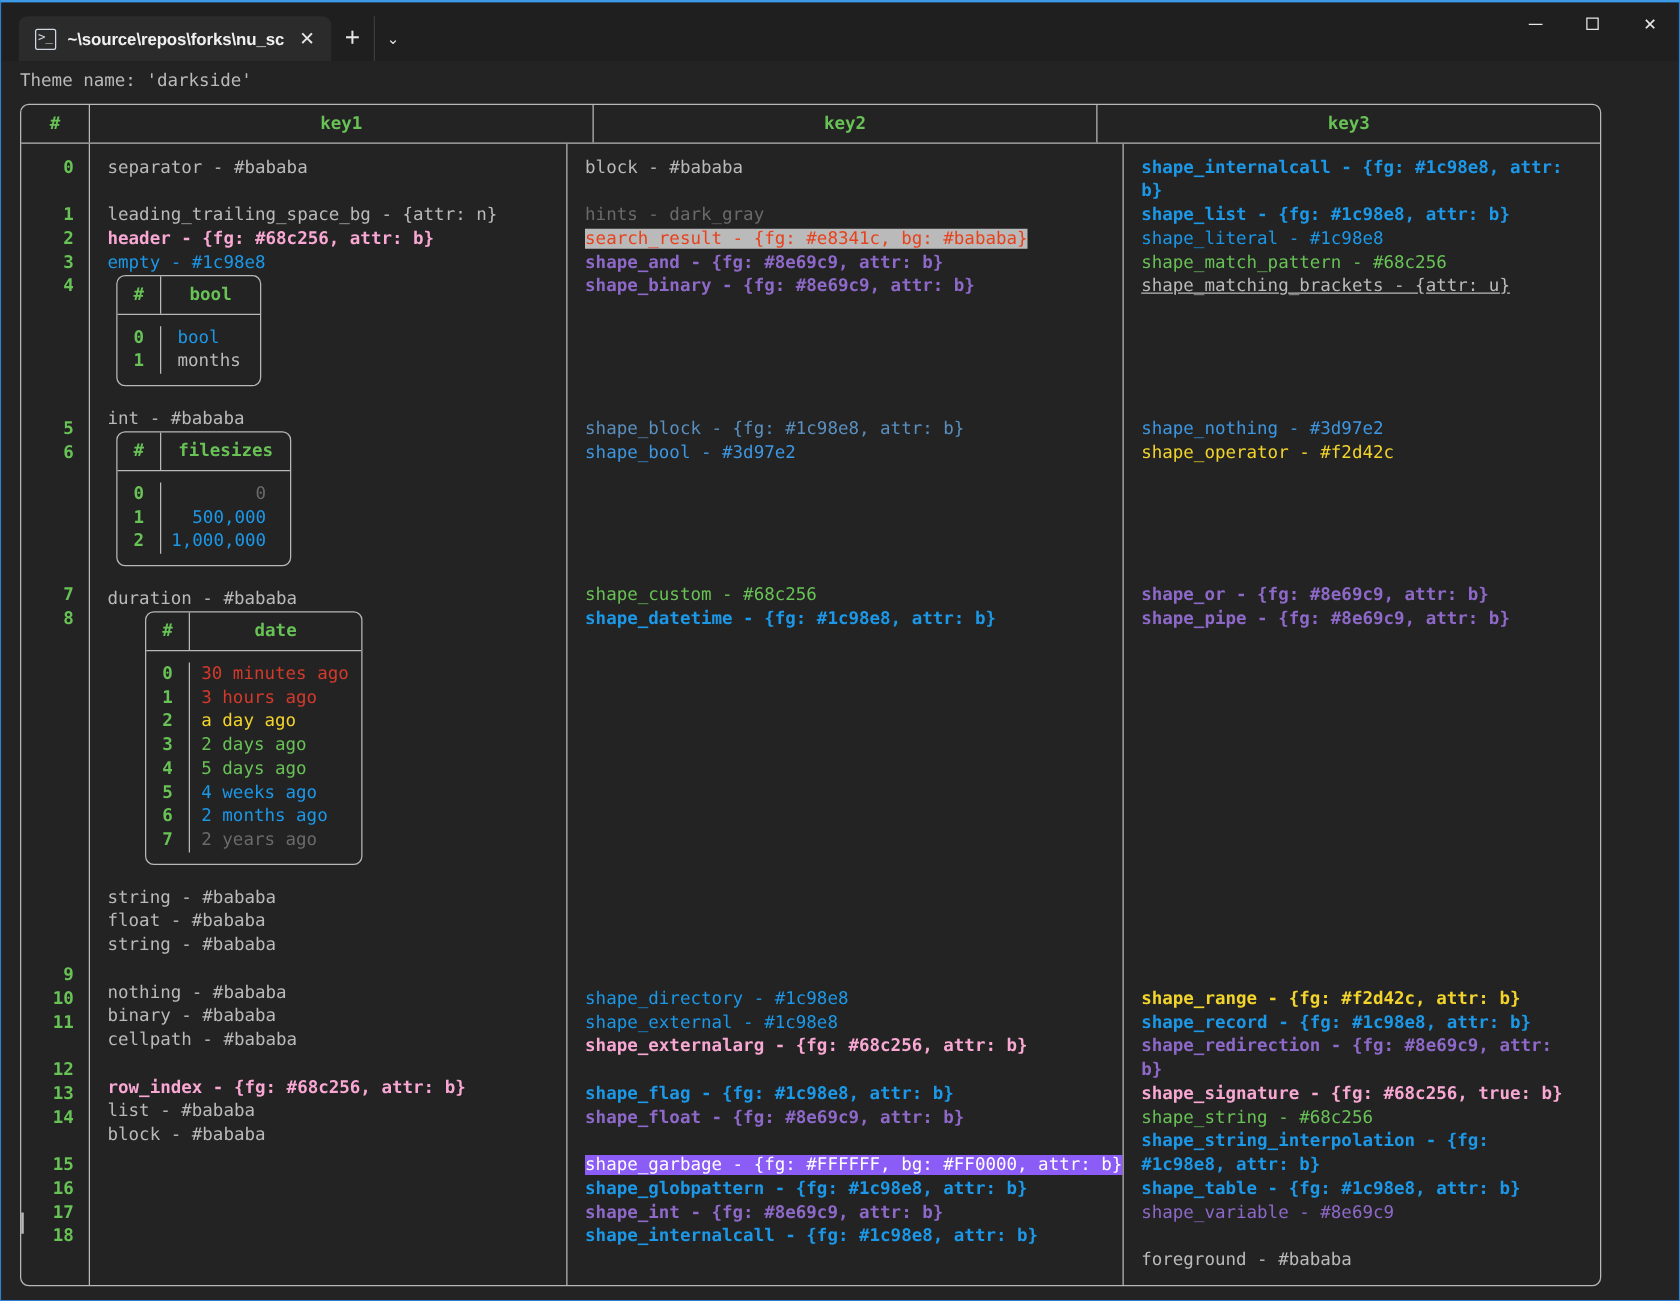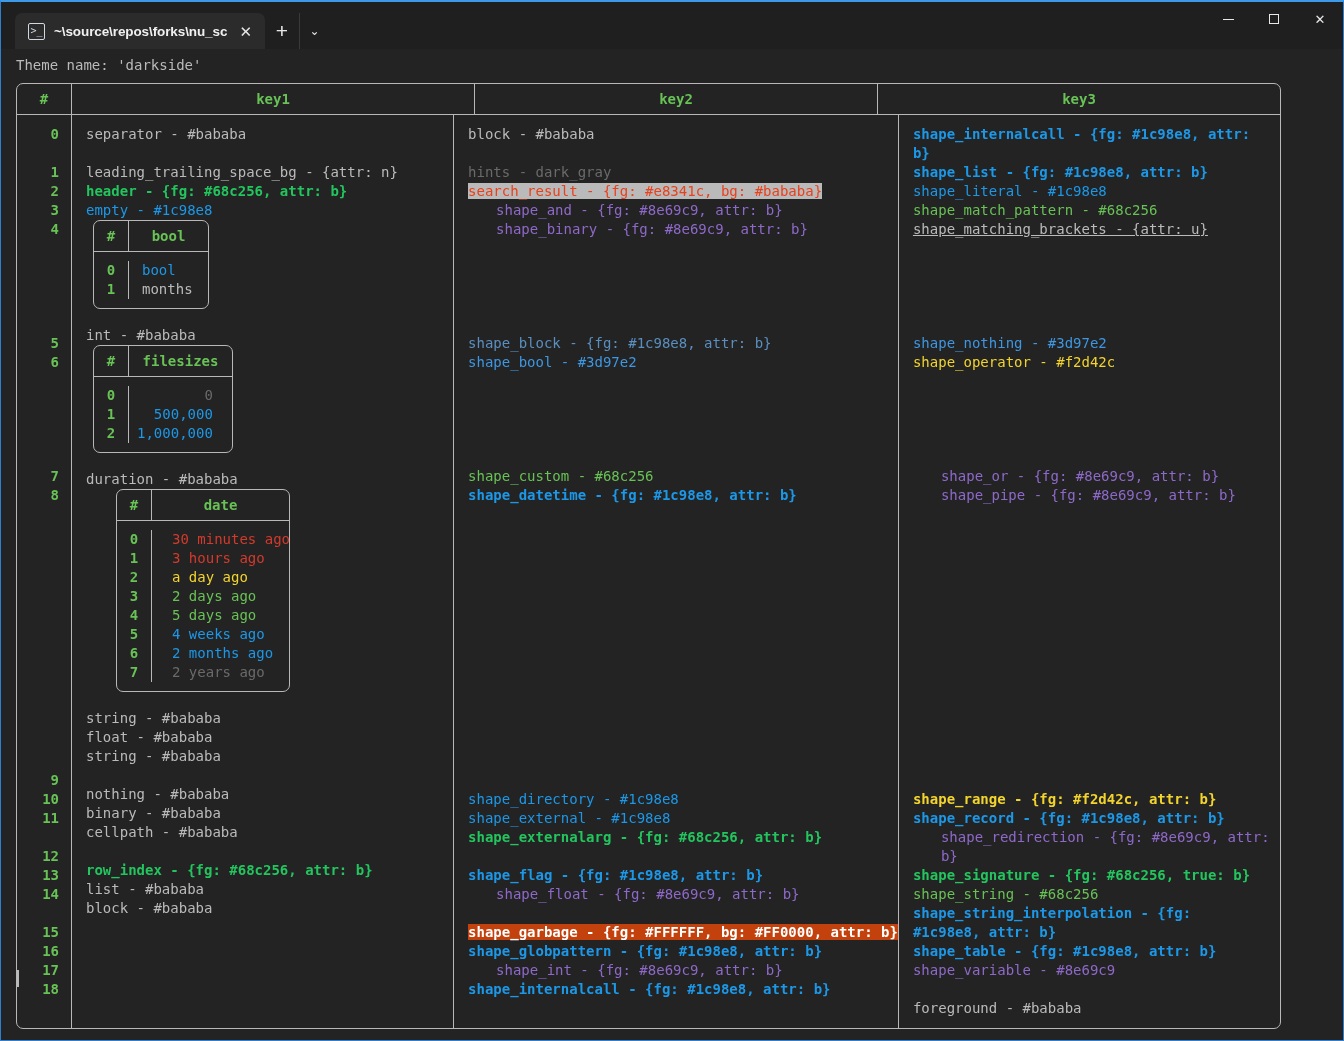--- a/index.html
+++ b/index.html
@@ -137,43 +137,43 @@
     color: #68c256;
     font-weight: bold;
   }
   .rowno.blank { color: transparent; }
 
   .line { height: 19px; white-space: pre; }
   .line.blank { color: transparent; }
 
   
   .c-white  { color: #bababa; }
-  .c-green  { color: #22c55e; font-weight: bold; }
+  .c-green  { color: #f9a8d4; font-weight: bold; }
   .c-green-n{ color: #68c256; }
   .c-blue   { color: #1c98e8; }
   .c-blue-b { color: #1c98e8; font-weight: bold; }
   .c-lblue  { color: #3d97e2; }
   .c-slate  { color: #5a8fbf; }
-  .c-purple { color: #8e69c9; font-weight: normal; margin-left: 28px; }
+  .c-purple { color: #8e69c9; font-weight: bold; }
   .c-purple-n{ color: #8e69c9; }
   .c-yellow { color: #f2d42c; font-weight: bold; }
   .c-yellow-n{ color: #f2d42c; }
   .c-gray   { color: #6a6a6a; }
   .c-red    { color: #d33a2c; }
   .c-ul     { color: #bababa; text-decoration: underline; }
 
   .hl-search {
     color: #e8411c;
     background: #bababa;
     display: inline;
   }
   .hl-garbage {
     color: #FFFFFF;
-    background: #c2410c;
-    font-weight: bold;
+    background: #8b5cf6;
+    font-weight: normal;
     display: inline;
   }
 
   
   .inner {
     display: inline-block;
     border: 1px solid #b8b8b8;
     border-radius: 7px;
     margin-left: 7px;
     vertical-align: top;
@@ -354,21 +354,21 @@
               <div class="in-body-idx" style="width:34px" id="dt-idx">
                   <div class="in-cell-idx">0</div>
                   <div class="in-cell-idx">1</div>
                   <div class="in-cell-idx">2</div>
                   <div class="in-cell-idx">3</div>
                   <div class="in-cell-idx">4</div>
                   <div class="in-cell-idx">5</div>
                   <div class="in-cell-idx">6</div>
                   <div class="in-cell-idx">7</div>
                 </div>
-              <div class="in-body-val" style="width:138px;padding-left:20px" id="dt-val">
+              <div class="in-body-val" style="width:138px;padding-left:9px" id="dt-val">
                   <div class="in-cell"><span class="c-red">30 minutes ago</span></div>
                   <div class="in-cell"><span class="c-red">3 hours ago</span></div>
                   <div class="in-cell"><span class="c-yellow-n">a day ago</span></div>
                   <div class="in-cell"><span class="c-green-n">2 days ago</span></div>
                   <div class="in-cell"><span class="c-green-n">5 days ago</span></div>
                   <div class="in-cell"><span class="c-blue">4 weeks ago</span></div>
                   <div class="in-cell"><span class="c-blue">2 months ago</span></div>
                   <div class="in-cell"><span class="c-gray">2 years ago</span></div>
                 </div>
             </div>

